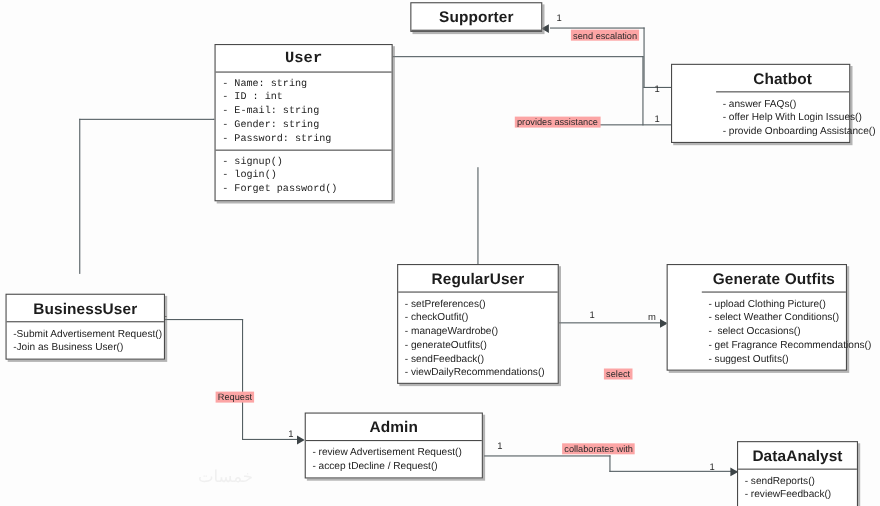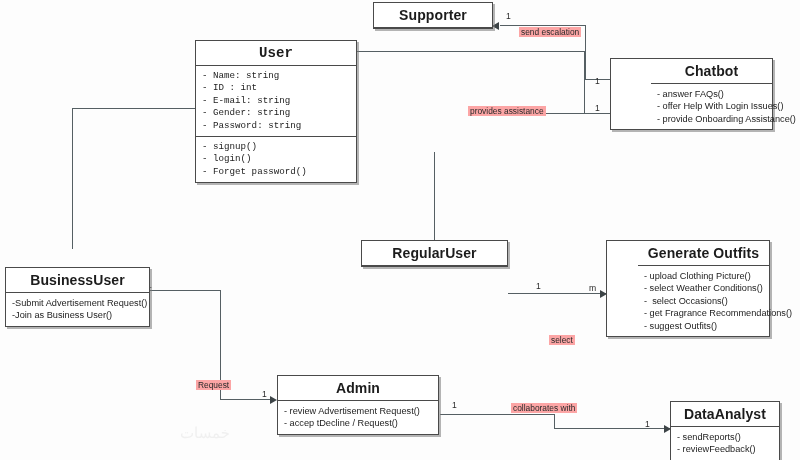--- a/index.html
+++ b/index.html
@@ -122,21 +122,21 @@
   <div class="edge edge-v" style="left:194px; top:108px; height:1px;"></div>
   <div class="edge edge-h" style="left:72px; top:108px; width:123px;"></div>
   <div class="edge edge-v" style="left:72px; top:108px; height:141px;"></div>
 
   <div class="edge edge-v" style="left:434px; top:152px; height:88px;"></div>
 
   <div class="edge edge-h" style="left:144px; top:290px; width:77px;"></div>
   <div class="edge edge-v" style="left:220px; top:290px; height:110px;"></div>
   <div class="edge edge-h" style="left:220px; top:399px; width:52px;"></div>
   <div class="arrow arrow-right" style="left:270px; top:396px;"></div>
-  <div class="edge-label" style="left:196px; top:356px;margin-top:24px;">Request</div>
+  <div class="edge-label" style="left:196px; top:356px;">Request</div>
   <div class="mult" style="left:147px; top:280px;">1</div>
   <div class="mult" style="left:262px; top:389px;">1</div>
 
   <div class="edge edge-h" style="left:508px; top:293px; width:98px;"></div>
   <div class="arrow arrow-right" style="left:600px; top:290px;"></div>
   <div class="edge-label" style="left:549px; top:287px;margin-top:48px;">select</div>
   <div class="mult" style="left:536px; top:281px;">1</div>
   <div class="mult" style="left:589px; top:283px;">m</div>
 
   <div class="edge edge-h" style="left:440px; top:414px; width:115px;"></div>
@@ -179,20 +179,28 @@
   <div class="uml-class" style="left:5px; top:251px; width:145px;margin-top:16px;">
     <div class="uml-title">BusinessUser</div>
     <div class="uml-compartment">
       <div class="uml-member">-Submit Advertisement Request()</div>
       <div class="uml-member">-Join as Business User()</div>
     </div>
   </div>
 
   <div class="uml-class" style="left:361px; top:240px; width:147px;">
     <div class="uml-title">RegularUser</div>
+    <div class="uml-compartment">
+      <div class="uml-member">- setPreferences()</div>
+      <div class="uml-member">- checkOutfit()</div>
+      <div class="uml-member">- manageWardrobe()</div>
+      <div class="uml-member">- generateOutfits()</div>
+      <div class="uml-member">- sendFeedback()</div>
+      <div class="uml-member">- viewDailyRecommendations()</div>
+    </div>
   </div>
 
   <div class="uml-class" style="left:606px; top:240px; width:164px;padding-left:31px;">
     <div class="uml-title">Generate Outfits</div>
     <div class="uml-compartment">
       <div class="uml-member">- upload Clothing Picture()</div>
       <div class="uml-member">- select Weather Conditions()</div>
       <div class="uml-member">-  select Occasions()</div>
       <div class="uml-member">- get Fragrance Recommendations()</div>
       <div class="uml-member">- suggest Outfits()</div>

